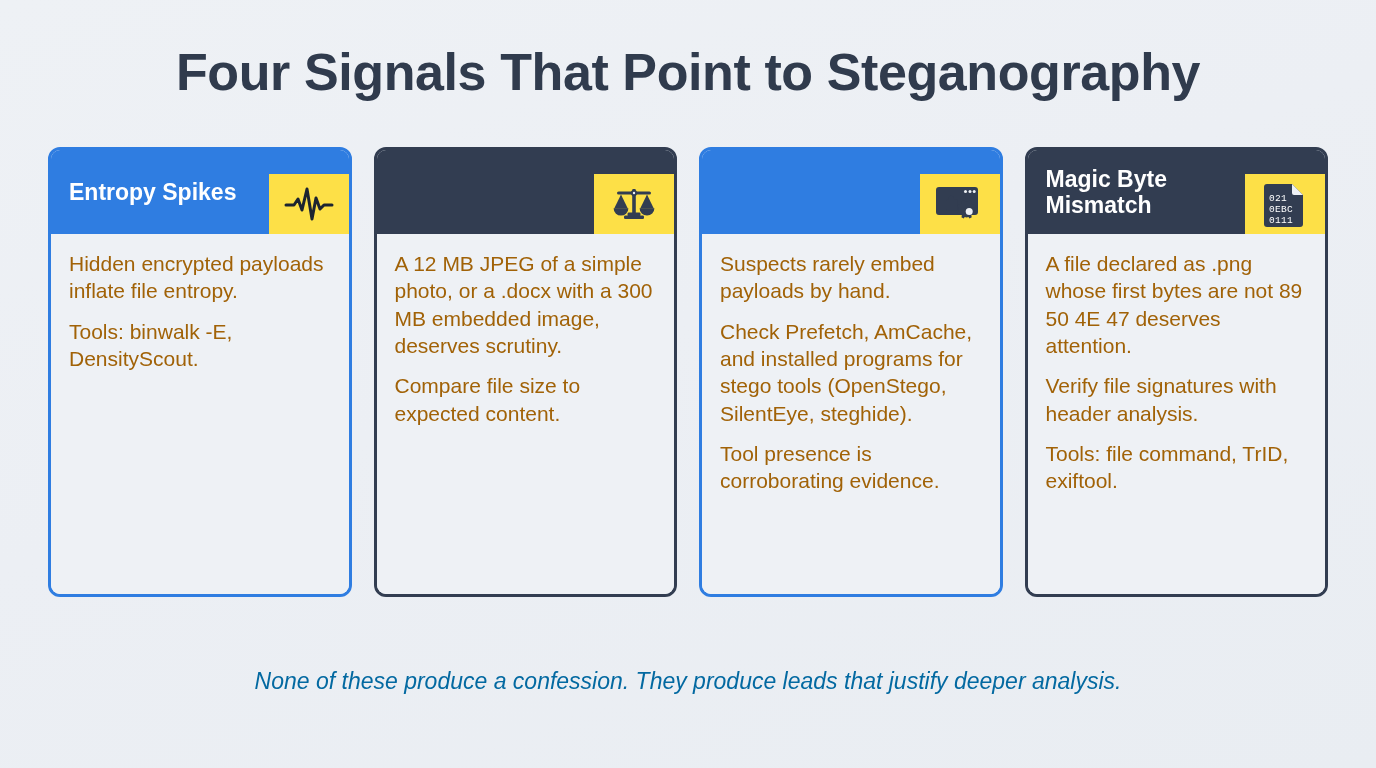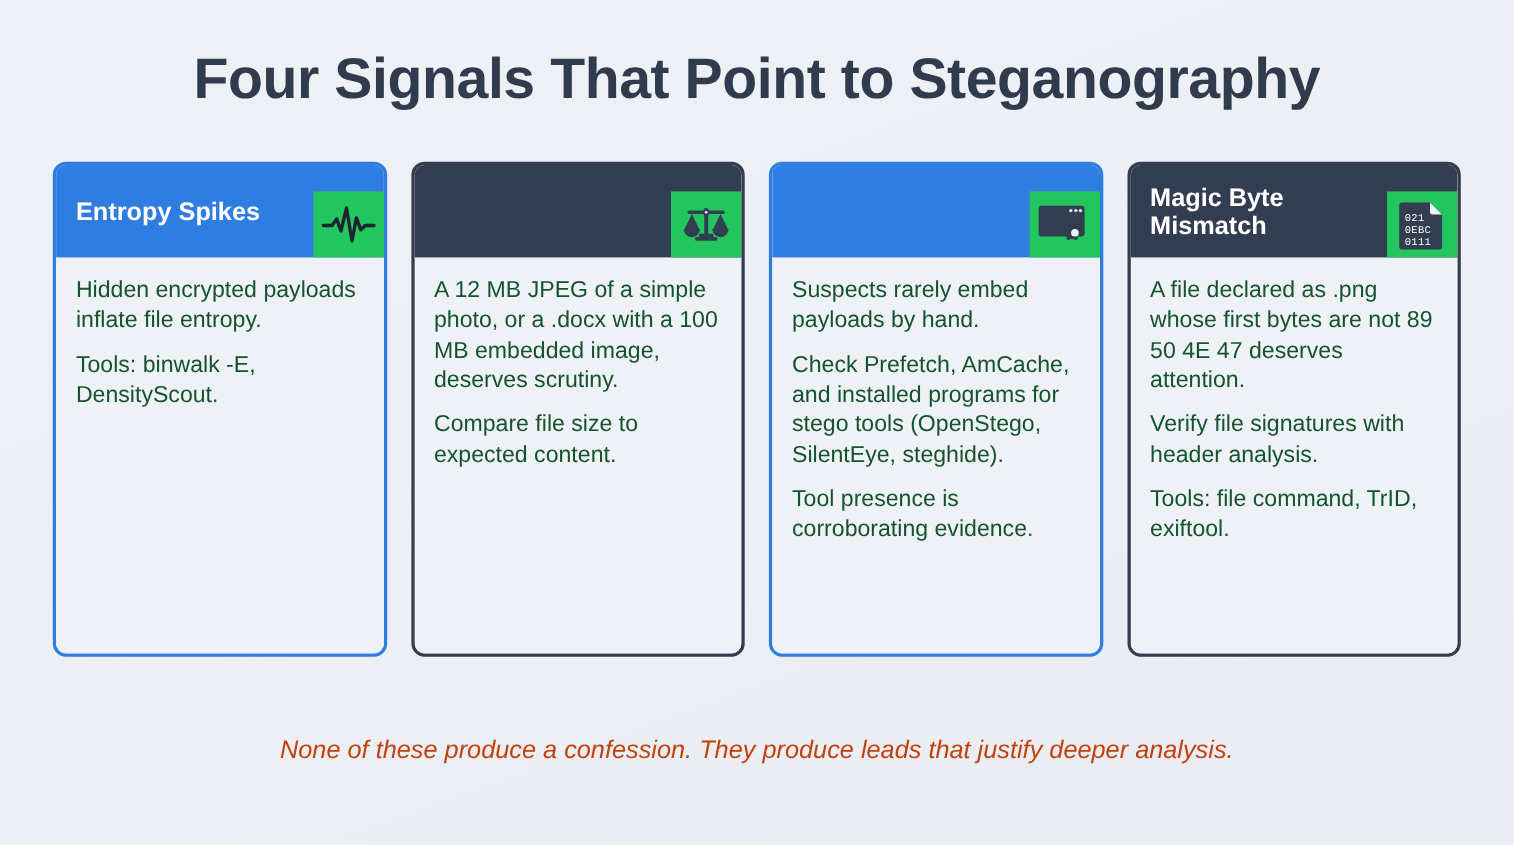--- a/index.html
+++ b/index.html
@@ -81,57 +81,57 @@
     max-width: 212px;
     font-family: "Liberation Sans", sans-serif;
   }
 
   
   .icon-plate {
     position: absolute;
     top: 0;
     right: 0;
     bottom: 0;
-    width: 64px;
-    background: #22c55e;
+    width: 80px;
+    background: #fde047;
     display: flex;
     align-items: center;
     justify-content: center;
     margin-top: 24px;
   }
   .icon-plate svg { display: block; }
 
   
   .card-body {
     padding: 16px 16px 10px 18px;
     flex: 1 1 auto;
     display: flex;
     flex-direction: column;
     gap: 13px;
     background: #eef1f5;
   }
   .card-body p {
     font-size: 21px;
     line-height: 1.30;
-    color: #14532d;
+    color: #a16207;
     font-family: "Liberation Sans", sans-serif;
   }
 
   
   .footer-wrap {
     position: absolute;
     left: 0;
     right: 0;
     top: 668px;
     text-align: center;
   }
   .footer-note {
     font-size: 23px;
     font-style: italic;
-    color: #c2410c;
+    color: #0369a1;
     font-family: "Liberation Sans", sans-serif;
   }
 
   
   .hex-text {
     font-family: "Liberation Mono", "DejaVu Sans Mono", monospace;
     font-size: 9.5px;
     fill: #ffffff;
     letter-spacing: 0.3px;
   }
@@ -175,21 +175,21 @@
               <rect x="16.5" y="31.6" width="13" height="3.6" rx="1.2"></rect>
               <path d="M10 13.6 L3.2 27.4 H16.8 Z"></path>
               <path d="M36 13.6 L29.2 27.4 H42.8 Z"></path>
               <path d="M2.6 27.2 H17.4 a7.4 7.4 0 0 1 -14.8 0 Z"></path>
               <path d="M28.6 27.2 H43.4 a7.4 7.4 0 0 1 -14.8 0 Z"></path>
             </g>
           </svg>
         </div>
       </div>
       <div class="card-body">
-        <p>A 12 MB JPEG of a simple photo, or a .docx with a 100 MB embedded image, deserves scrutiny.</p>
+        <p>A 12 MB JPEG of a simple photo, or a .docx with a 300 MB embedded image, deserves scrutiny.</p>
         <p>Compare file size to expected content.</p>
       </div>
     </div>
 
     <div class="card accent-blue">
       <div class="card-header">
         <div class="icon-plate">
           <svg width="48" height="44" viewBox="0 0 48 44" aria-hidden="true">
             <g fill="#323d51">
               <path d="M3 5 h36 a3 3 0 0 1 3 3 v22 a3 3 0 0 1 -3 3 H3 a3 3 0 0 1 -3 -3 V8 a3 3 0 0 1 3 -3 Z

